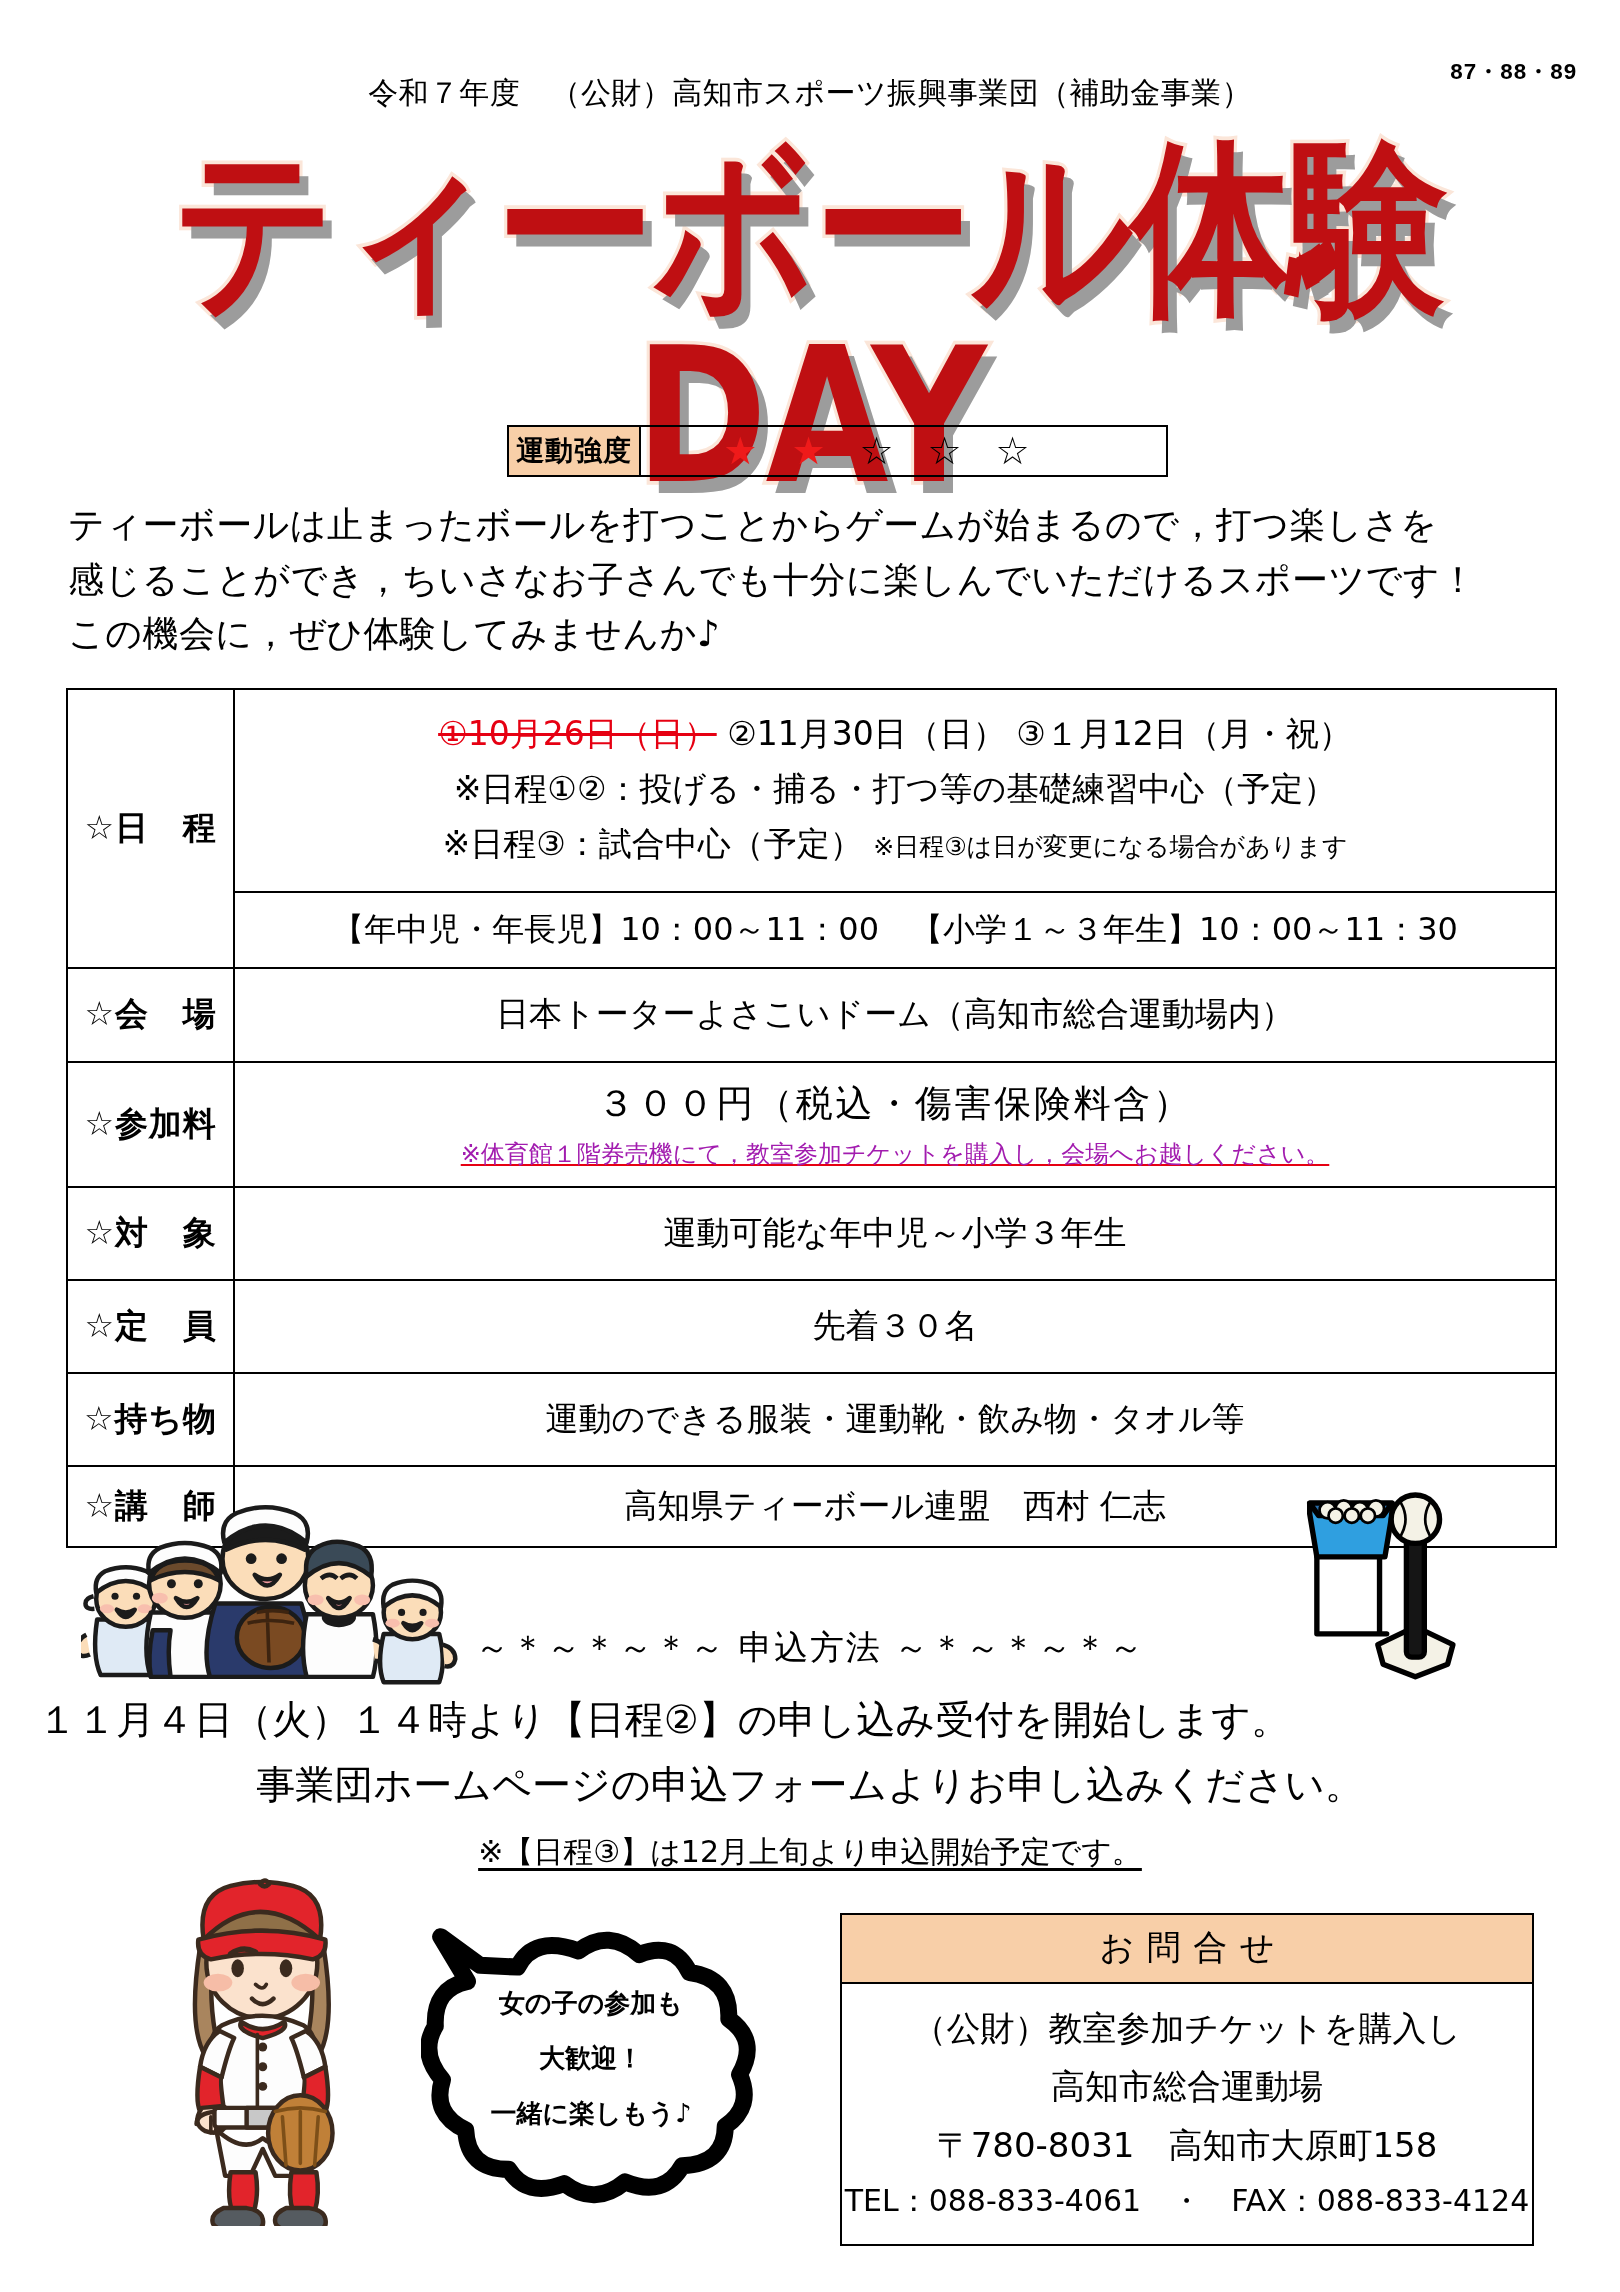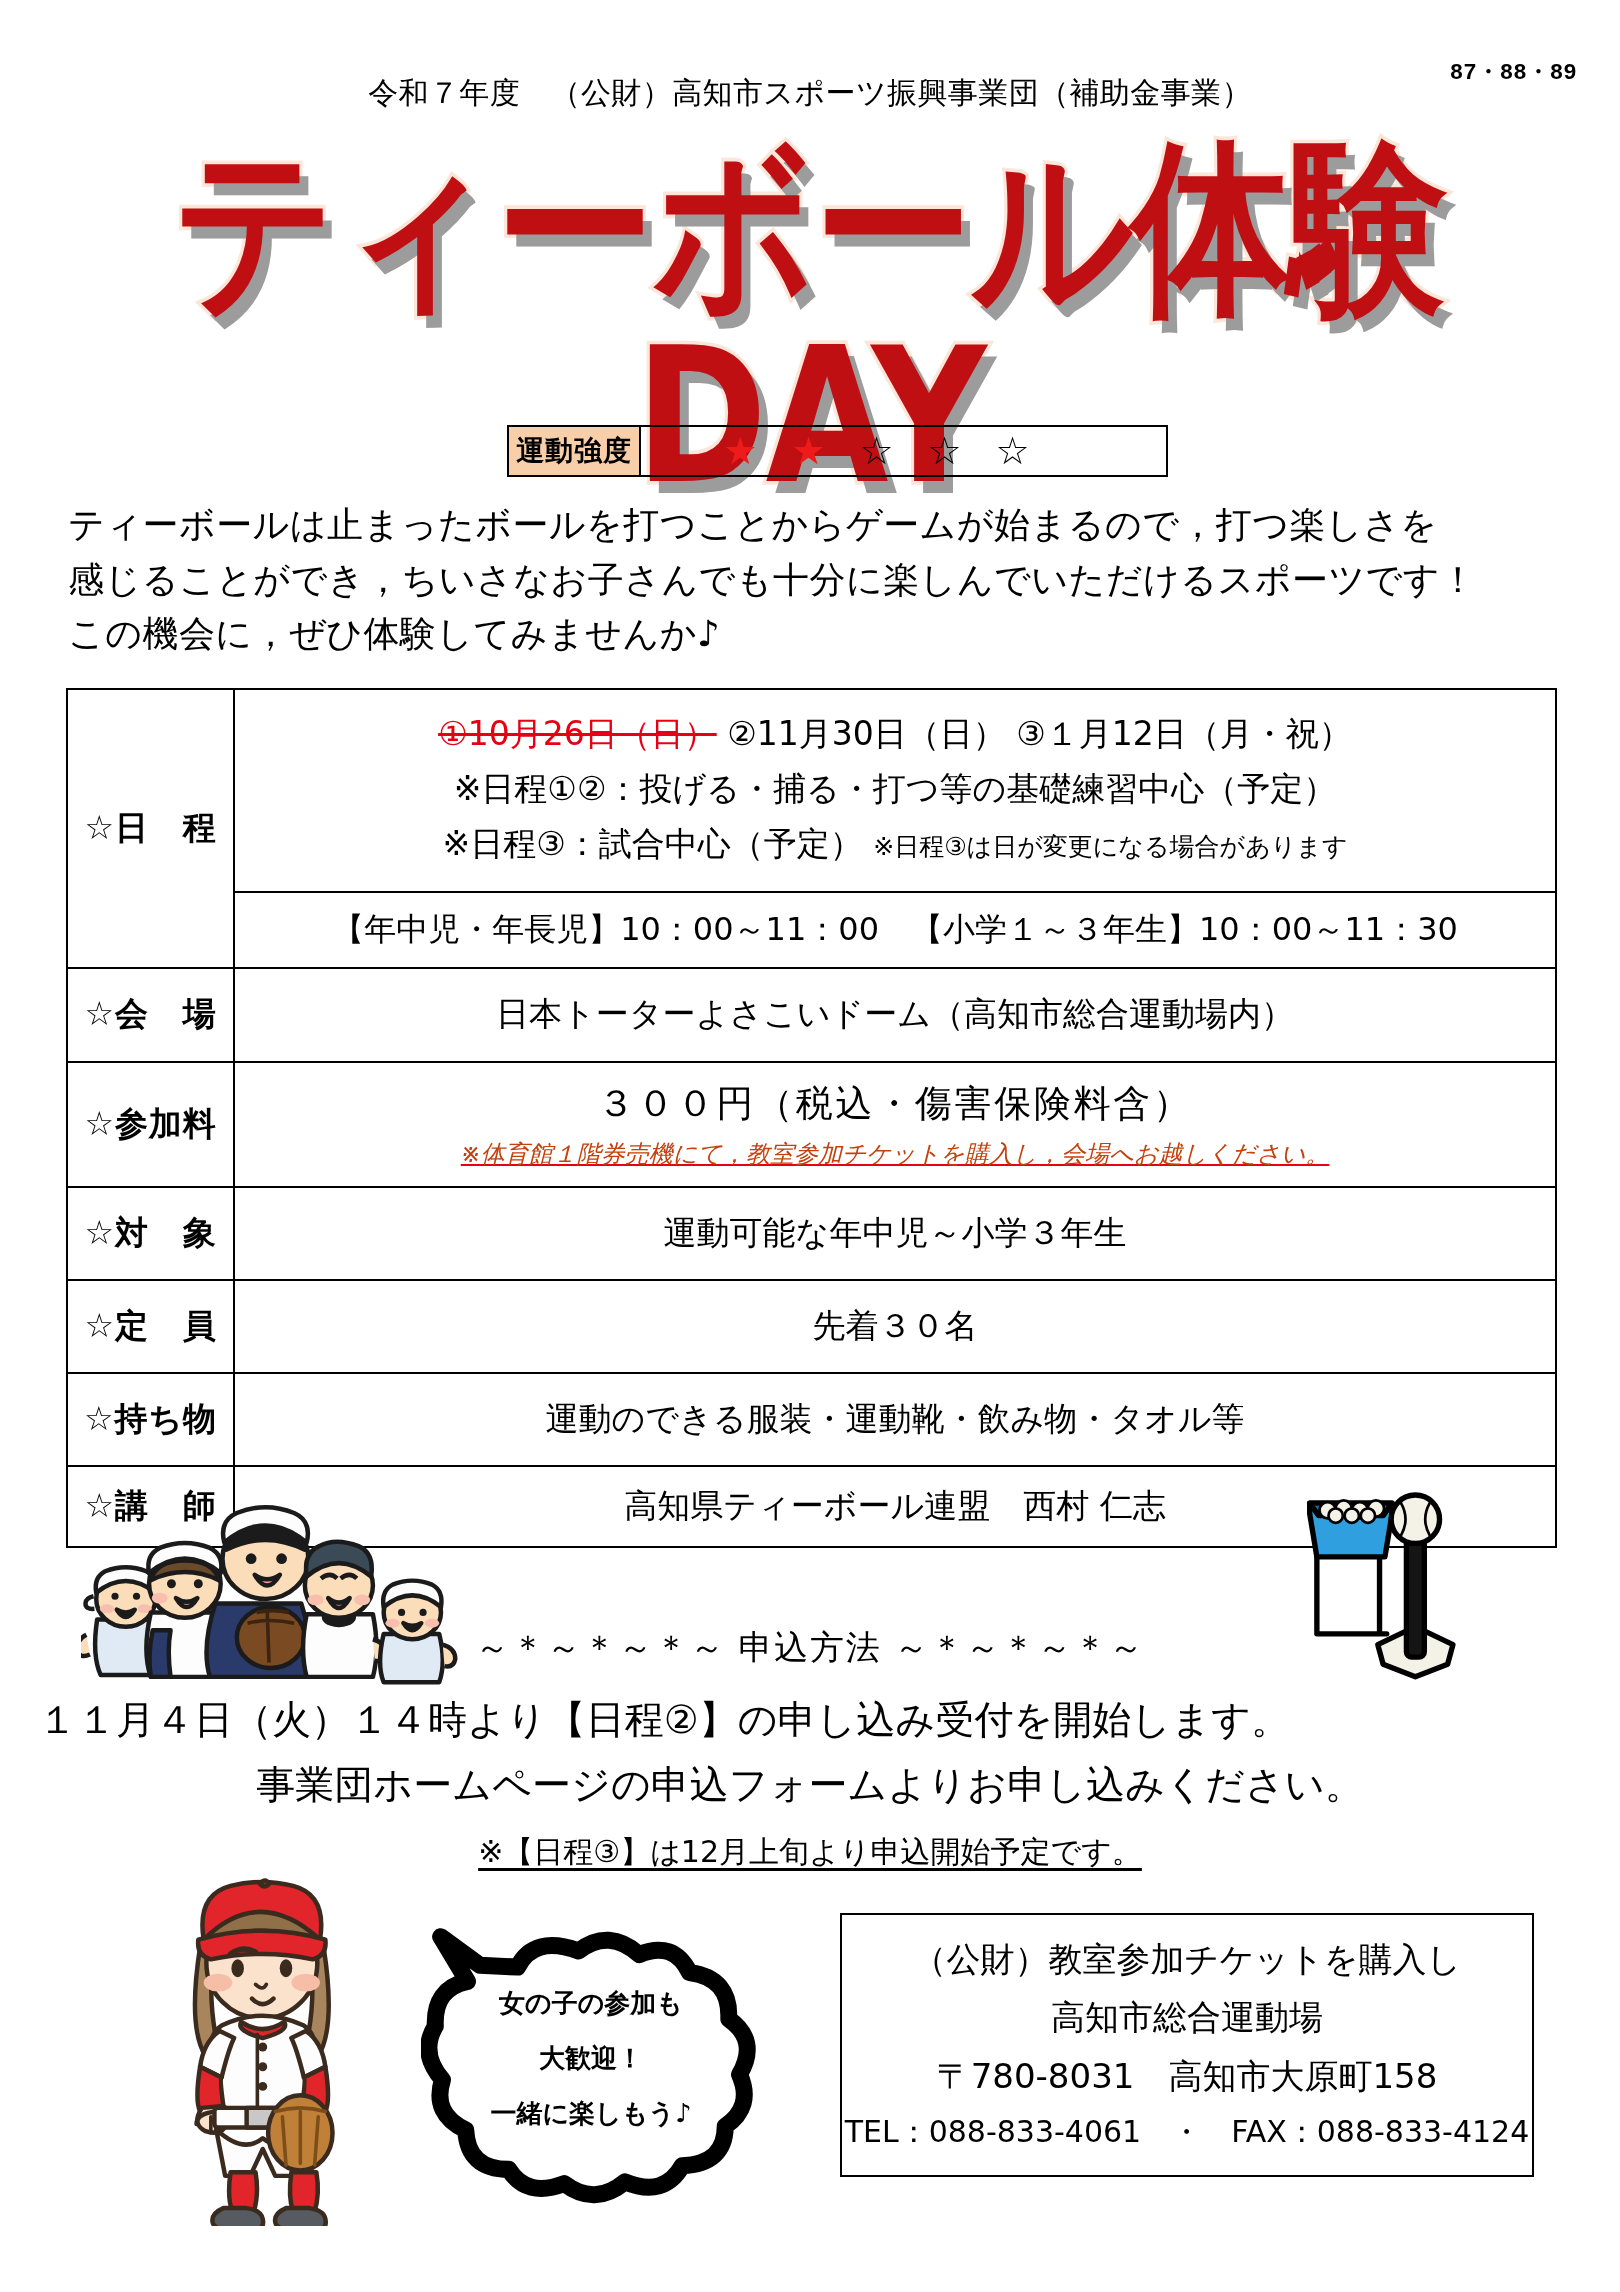--- a/index.html
+++ b/index.html
@@ -157,26 +157,25 @@
   }
   .small-note { font-size: 25px; }
   .sched-time {
     border-top: 1.8px solid #9a9a9a !important;
     padding: 15px 9px;
     font-size: 32px;
     white-space: nowrap;
   }
   .fee-main { font-size: 37px; padding-top: 12.5px; letter-spacing: 2.7px; }
   .fee-note {
-    color: #c2410c;
+    color: #a21caf;
     font-size: 24px;
     text-decoration: underline;
     text-decoration-color: #e60012;
     padding: 9px 0 12.5px;
-    font-style: italic;
   }
   .row-tall td { height: 84px; }
   .row-mid td  { height: 72px; }
 
   
   .apply-head {
     position: absolute;
     top: 1625px;
     left: 0;
     width: 1620px;
@@ -514,20 +513,21 @@
                Q126 14 108 50 Z" fill="#ffffff" stroke="#000000" stroke-width="19" stroke-linejoin="round"></path>
     </svg>
     <div class="bubble-text">
       <div>女の子の参加も</div>
       <div>大歓迎！</div>
       <div>一緒に楽しもう♪</div>
     </div>
   </div>
 
   <div class="contact">
+    <div class="contact-head">お問合せ</div>
     <div class="contact-body">
       <div>（公財）教室参加チケットを購入し</div>
       <div>高知市総合運動場</div>
       <div>〒780-8031　高知市大原町158</div>
       <div class="tel">TEL：088-833-4061　・　FAX：088-833-4124</div>
     </div>
   </div>
 
 </div>
 

